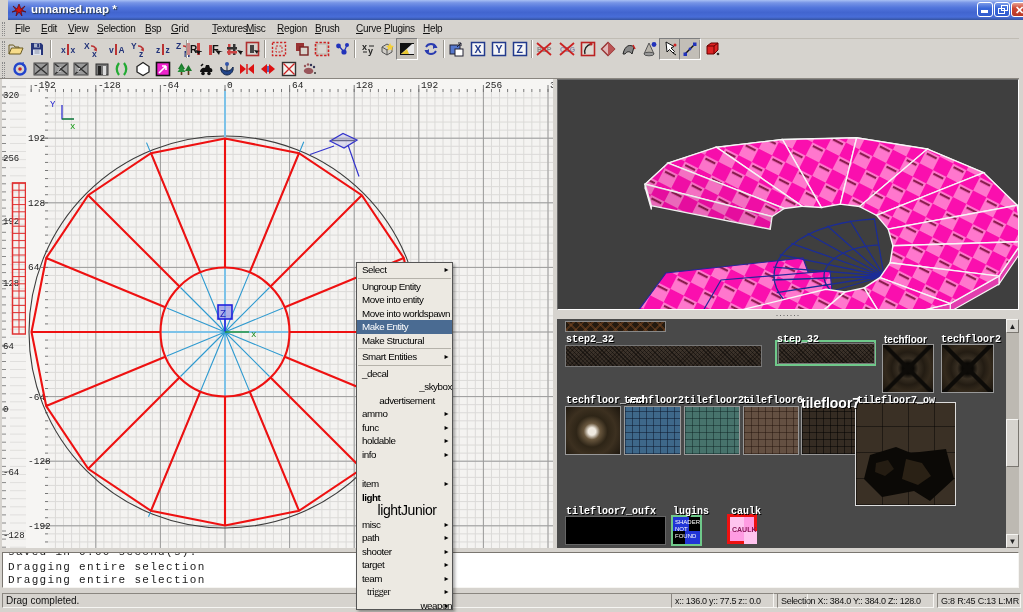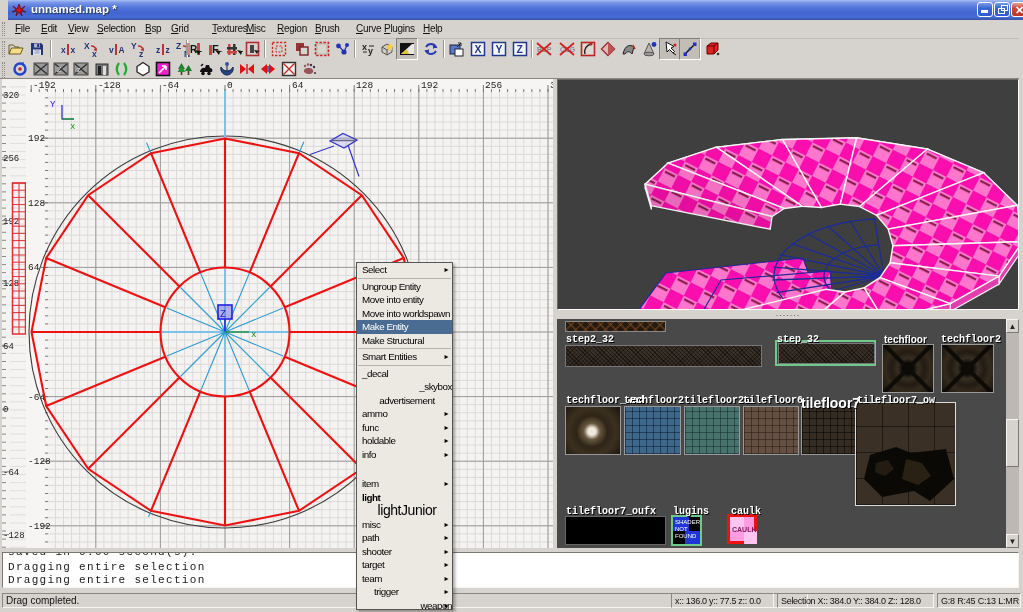--- a/index.html
+++ b/index.html
@@ -471,15 +471,15 @@
     <div style="height:13.5px;line-height:13.5px;padding-left:5px;position:relative;color:#000;white-space:nowrap;font-size:9.8px;letter-spacing:-0.45px;">holdable<span style="position:absolute;right:4px;top:0;font-size:8px">▸</span></div>
     <div style="height:13.5px;line-height:13.5px;padding-left:5px;position:relative;color:#000;white-space:nowrap;font-size:9.8px;letter-spacing:-0.45px;">info<span style="position:absolute;right:4px;top:0;font-size:8px">▸</span></div>
     <div style="height:13.5px;line-height:13.5px;padding-left:5px;position:relative;color:#000;white-space:nowrap;font-size:9.8px;letter-spacing:-0.45px;margin-top:16px;">item<span style="position:absolute;right:4px;top:0;font-size:8px">▸</span></div>
     <div style="height:13.5px;line-height:13.5px;padding-left:5px;position:relative;color:#000;white-space:nowrap;font-size:9.8px;letter-spacing:-0.45px;font-weight:bold;">light</div>
     <div style="height:13.5px;line-height:13.5px;padding-left:5px;position:relative;color:#000;white-space:nowrap;font-size:14px;letter-spacing:-0.45px;text-align:center;">lightJunior</div>
     <div style="height:13.5px;line-height:13.5px;padding-left:5px;position:relative;color:#000;white-space:nowrap;font-size:9.8px;letter-spacing:-0.45px;">misc<span style="position:absolute;right:4px;top:0;font-size:8px">▸</span></div>
     <div style="height:13.5px;line-height:13.5px;padding-left:5px;position:relative;color:#000;white-space:nowrap;font-size:9.8px;letter-spacing:-0.45px;">path<span style="position:absolute;right:4px;top:0;font-size:8px">▸</span></div>
     <div style="height:13.5px;line-height:13.5px;padding-left:5px;position:relative;color:#000;white-space:nowrap;font-size:9.8px;letter-spacing:-0.45px;">shooter<span style="position:absolute;right:4px;top:0;font-size:8px">▸</span></div>
     <div style="height:13.5px;line-height:13.5px;padding-left:5px;position:relative;color:#000;white-space:nowrap;font-size:9.8px;letter-spacing:-0.45px;">target<span style="position:absolute;right:4px;top:0;font-size:8px">▸</span></div>
     <div style="height:13.5px;line-height:13.5px;padding-left:5px;position:relative;color:#000;white-space:nowrap;font-size:9.8px;letter-spacing:-0.45px;">team<span style="position:absolute;right:4px;top:0;font-size:8px">▸</span></div>
-    <div style="height:13.5px;line-height:13.5px;padding-left:17px;position:relative;color:#000;white-space:nowrap;font-size:9.8px;letter-spacing:-0.45px;">trigger<span style="position:absolute;right:4px;top:0;font-size:8px">▸</span></div>
+    <div style="height:13.5px;line-height:13.5px;padding-left:10px;position:relative;color:#000;white-space:nowrap;font-size:9.8px;letter-spacing:-0.45px;font-family:Liberation Serif, serif;">trigger<span style="position:absolute;right:4px;top:0;font-size:8px">▸</span></div>
     <div style="height:13.5px;line-height:13.5px;padding-left:5px;position:relative;color:#000;white-space:nowrap;font-size:9.8px;letter-spacing:-0.45px;text-align:right;">weapon<span style="position:absolute;right:4px;top:0;font-size:8px">▸</span></div>
     <div style="height:13.5px;line-height:13.5px;padding-left:15px;position:relative;color:#000;white-space:nowrap;font-size:9.8px;letter-spacing:-0.45px;">worldspawn</div>
   </div>
 </body></html>

